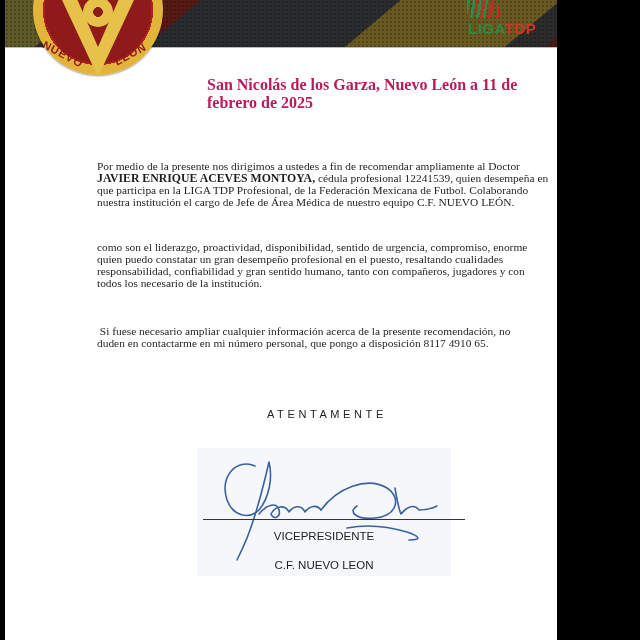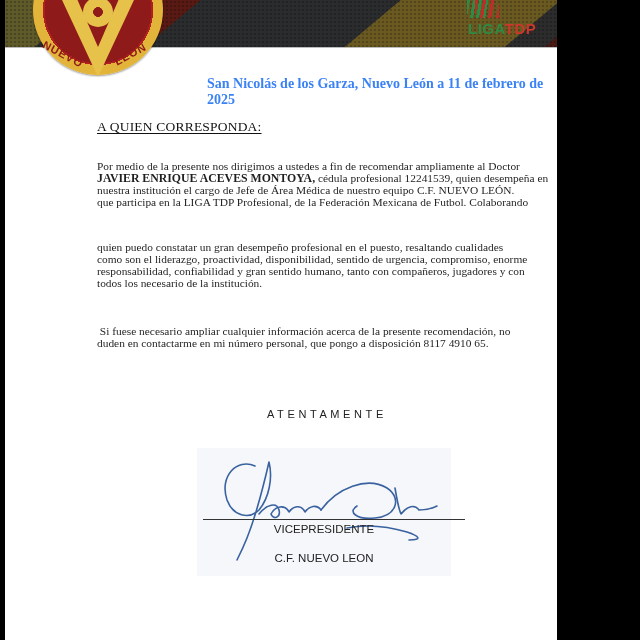--- a/index.html
+++ b/index.html
@@ -74,21 +74,21 @@
       background:#ffffff; border:2px solid #d9c9a0; z-index:2;
       background-image:radial-gradient(circle at 50% 55%, #111 0 7px, transparent 7.5px),
         radial-gradient(circle at 22% 65%, #111 0 5px, transparent 5.5px),
         radial-gradient(circle at 78% 65%, #111 0 5px, transparent 5.5px),
         radial-gradient(circle at 50% 95%, #111 0 5px, transparent 5.5px);
     }
     .badge-right .flag { position:absolute; left:-8px; top:12px; width:12px; height:18px; background:#2e8a45; border-radius:3px; }
 
     .date {
       position:absolute; left:202px; top:76px;
-      font-family:"Liberation Serif", serif; font-weight:bold; font-size:14px; color:#3b82f6;
+      font-family:"Liberation Serif", serif; font-weight:bold; font-size:16px; color:#be185d;
     }
     .salutation {
       position:absolute; left:92px; top:119px;
       font-size:13.5px; text-decoration:underline; text-underline-offset:2px; color:#111;
       letter-spacing:0.2px;
     }
     .para {
       position:absolute; left:92px; width:500px;
       font-size:11.4px; line-height:12px; color:#1f1f1f;
     }
@@ -105,21 +105,21 @@
     .sig-box {
       position:absolute; left:192px; top:448px; width:254px; height:128px;
       background:#f6f7fa;
     }
     .sig-svg { position:absolute; left:0; top:0; }
     .sig-line {
       position:absolute; left:6px; top:71px; width:262px; height:1px; background:#333;
     }
     .sig-text {
       position:absolute; left:0; width:254px; text-align:center;
-      font-family:"Liberation Sans", sans-serif; font-size:11.5px; color:#222; line-height:14px;
+      font-family:"Liberation Sans", sans-serif; font-size:11.5px; color:#222; line-height:14px;margin-top:7px;
     }
     .sig-text.t1 { top:74px; }
     .sig-text.t2 { top:88px; }
     .sig-text.t3 { top:103px; }
   </style>
 </head>
 <body>
 
 <div class="page">
 
@@ -147,32 +147,31 @@
     <span class="txt-r">LEÓN</span>
   </div>
 
   <div class="badge-right">
     <div class="flag"></div>
 
   </div>
 
   <div class="date">San Nicolás de los Garza, Nuevo León a 11 de febrero de 2025</div>
 
-  <div class="salutation">A QUIEN CORRESPONDA:</div>
 
   <div class="para p1">
     <span class="line">Por medio de la presente nos dirigimos a ustedes a fin de recomendar ampliamente al Doctor</span>
     <span class="line"><b class="bold">JAVIER ENRIQUE ACEVES MONTOYA,</b><span> cédula profesional 12241539, quien desempeña en</span></span>
+    <span class="line">que participa en la LIGA TDP Profesional, de la Federación Mexicana de Futbol. Colaborando</span>
     <span class="line">nuestra institución el cargo de Jefe de Área Médica de nuestro equipo C.F. NUEVO LEÓN.</span>
-    <span class="line">que participa en la LIGA TDP Profesional, de la Federación Mexicana de Futbol. Colaborando</span>
   </div>
 
   <div class="para p2">
+    <span class="line">como son el liderazgo, proactividad, disponibilidad, sentido de urgencia, compromiso, enorme</span>
     <span class="line">quien puedo constatar un gran desempeño profesional en el puesto, resaltando cualidades</span>
-    <span class="line">como son el liderazgo, proactividad, disponibilidad, sentido de urgencia, compromiso, enorme</span>
     <span class="line">responsabilidad, confiabilidad y gran sentido humano, tanto con compañeros, jugadores y con</span>
     <span class="line">todos los necesario de la institución.</span>
   </div>
 
   <div class="para p3">
     <span class="line" style="white-space:pre"> Si fuese necesario ampliar cualquier información acerca de la presente recomendación, no</span>
     <span class="line">duden en contactarme en mi número personal, que pongo a disposición 8117 4910 65.</span>
   </div>
 
   <div class="closing">ATENTAMENTE</div>

